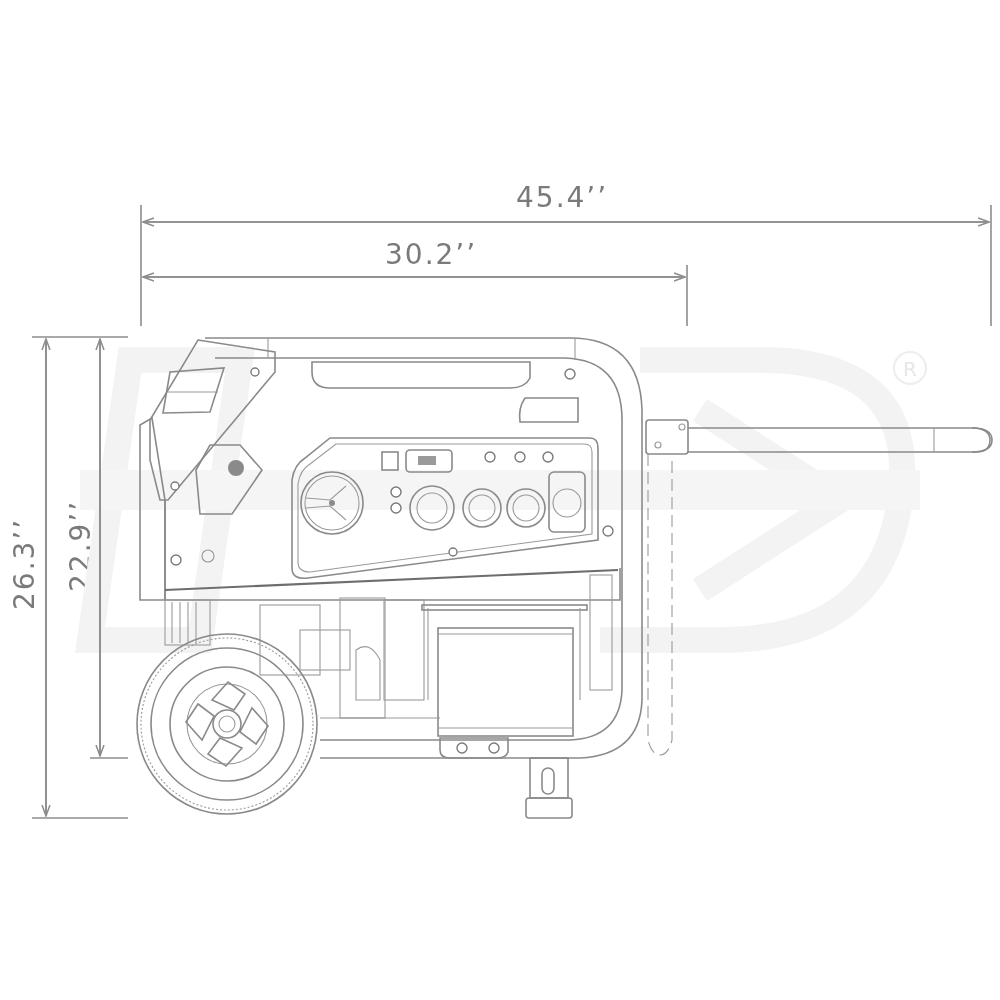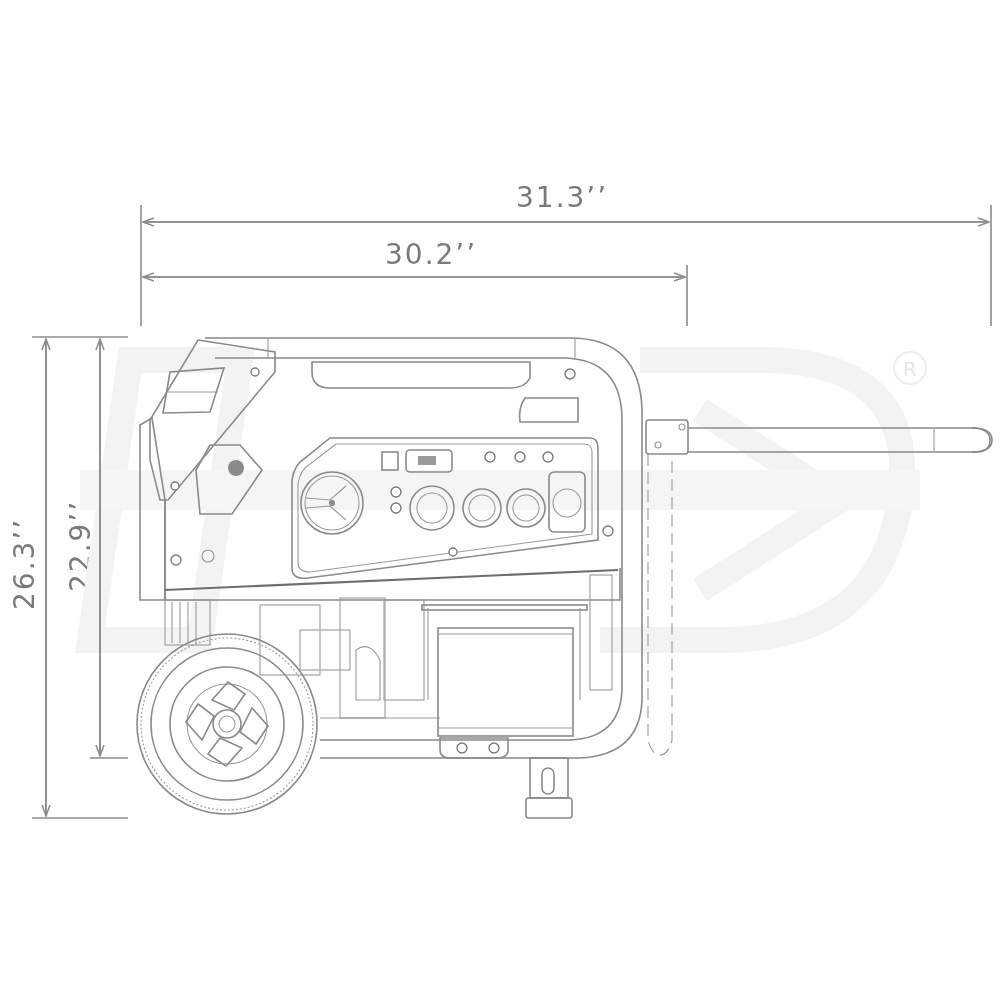--- a/index.html
+++ b/index.html
@@ -11,21 +11,21 @@
   .lt{stroke:#9a9a9a;fill:none;stroke-width:1.1;}
   .dk{stroke:#6e6e6e;fill:none;stroke-width:2.2;}
   .dim{stroke:#8c8c8c;stroke-width:1.6;fill:none;}
   .wm{fill:none;stroke:#f3f3f3;stroke-width:26;}
   .wmf{fill:#f5f5f5;}
   .screw{fill:#fff;stroke:#7a7a7a;stroke-width:1.4;}
 </style>
 </head>
 <body>
 
-<div class="dim-label" style="left:516px;top:181px;">31.3’’</div>
+<div class="dim-label" style="left:516px;top:181px;">45.4’’</div>
 <div class="dim-label" style="left:385px;top:238px;">30.2’’</div>
 <div class="dim-label vert" style="left:8px;top:610px;">26.3’’</div>
 <div class="dim-label vert" style="left:64px;top:592px;">22.9’’</div>
 
 <svg width="1000" height="1000" viewBox="0 0 1000 1000">
   <defs>
     <marker id="arr" markerWidth="12" markerHeight="10" refX="11" refY="5" orient="auto" markerUnits="userSpaceOnUse">
       <path d="M0,1 L11,5 L0,9" fill="none" stroke="#8c8c8c" stroke-width="1.5"></path>
     </marker>
   </defs>

